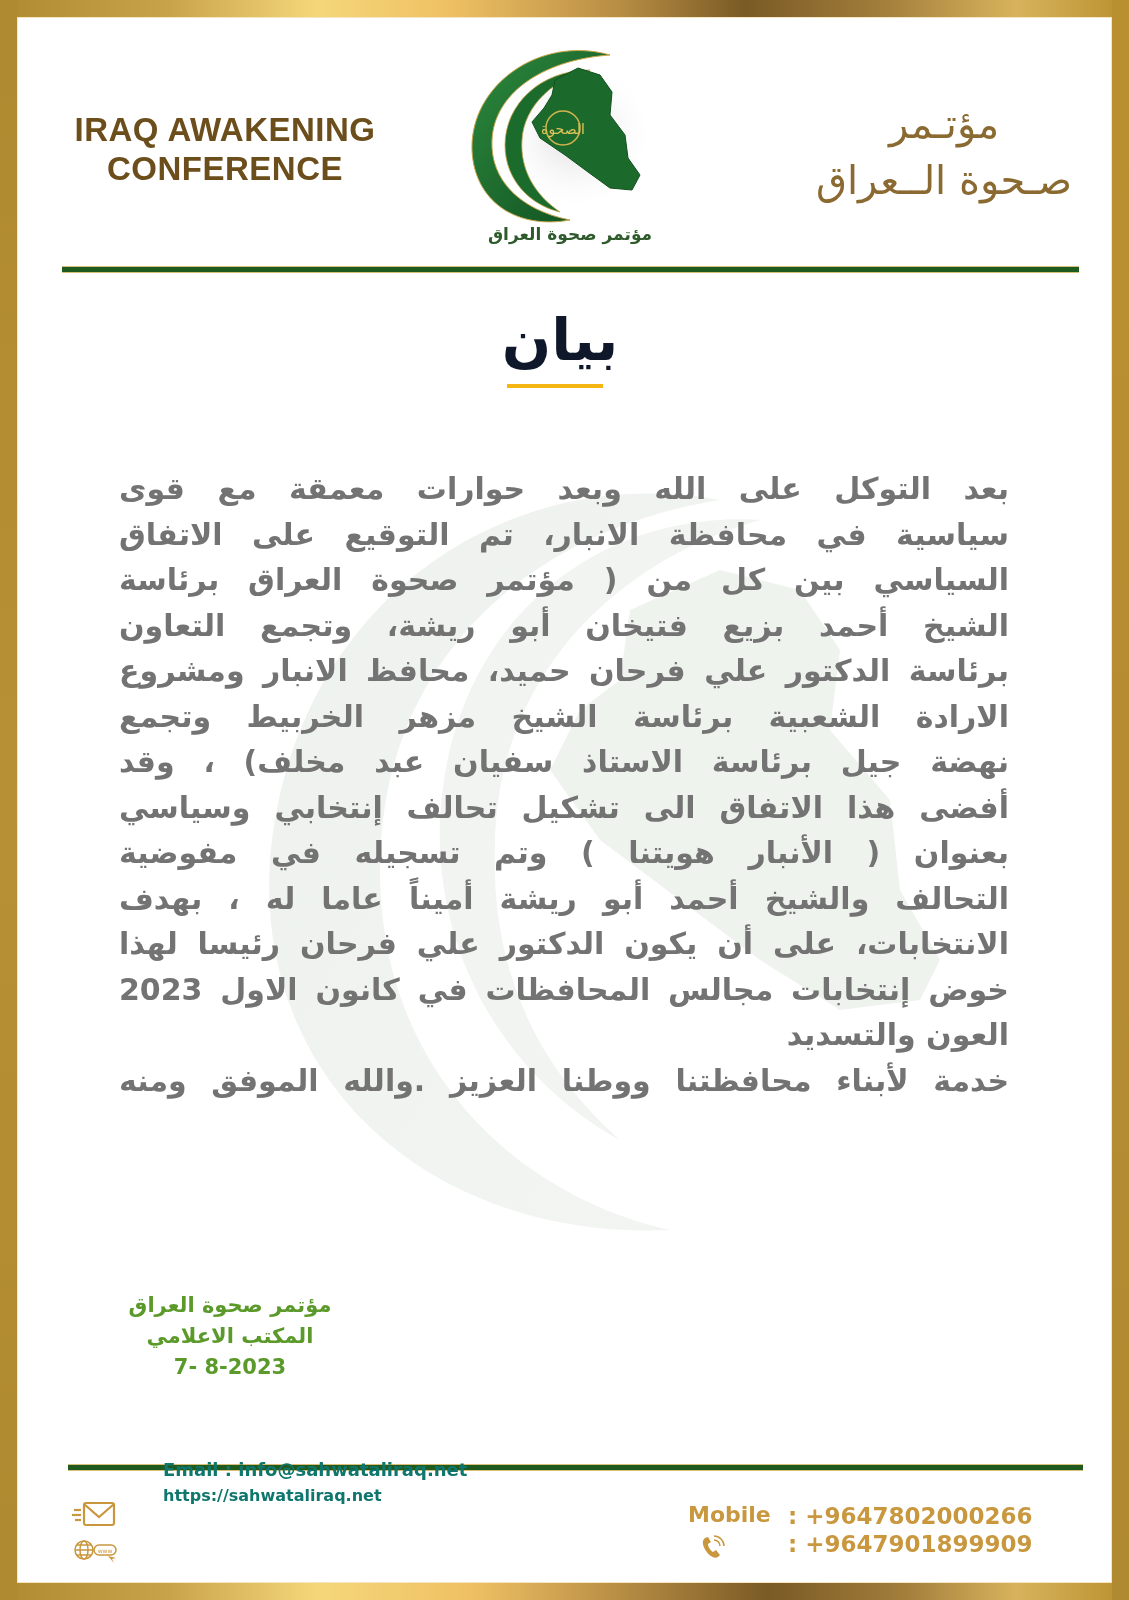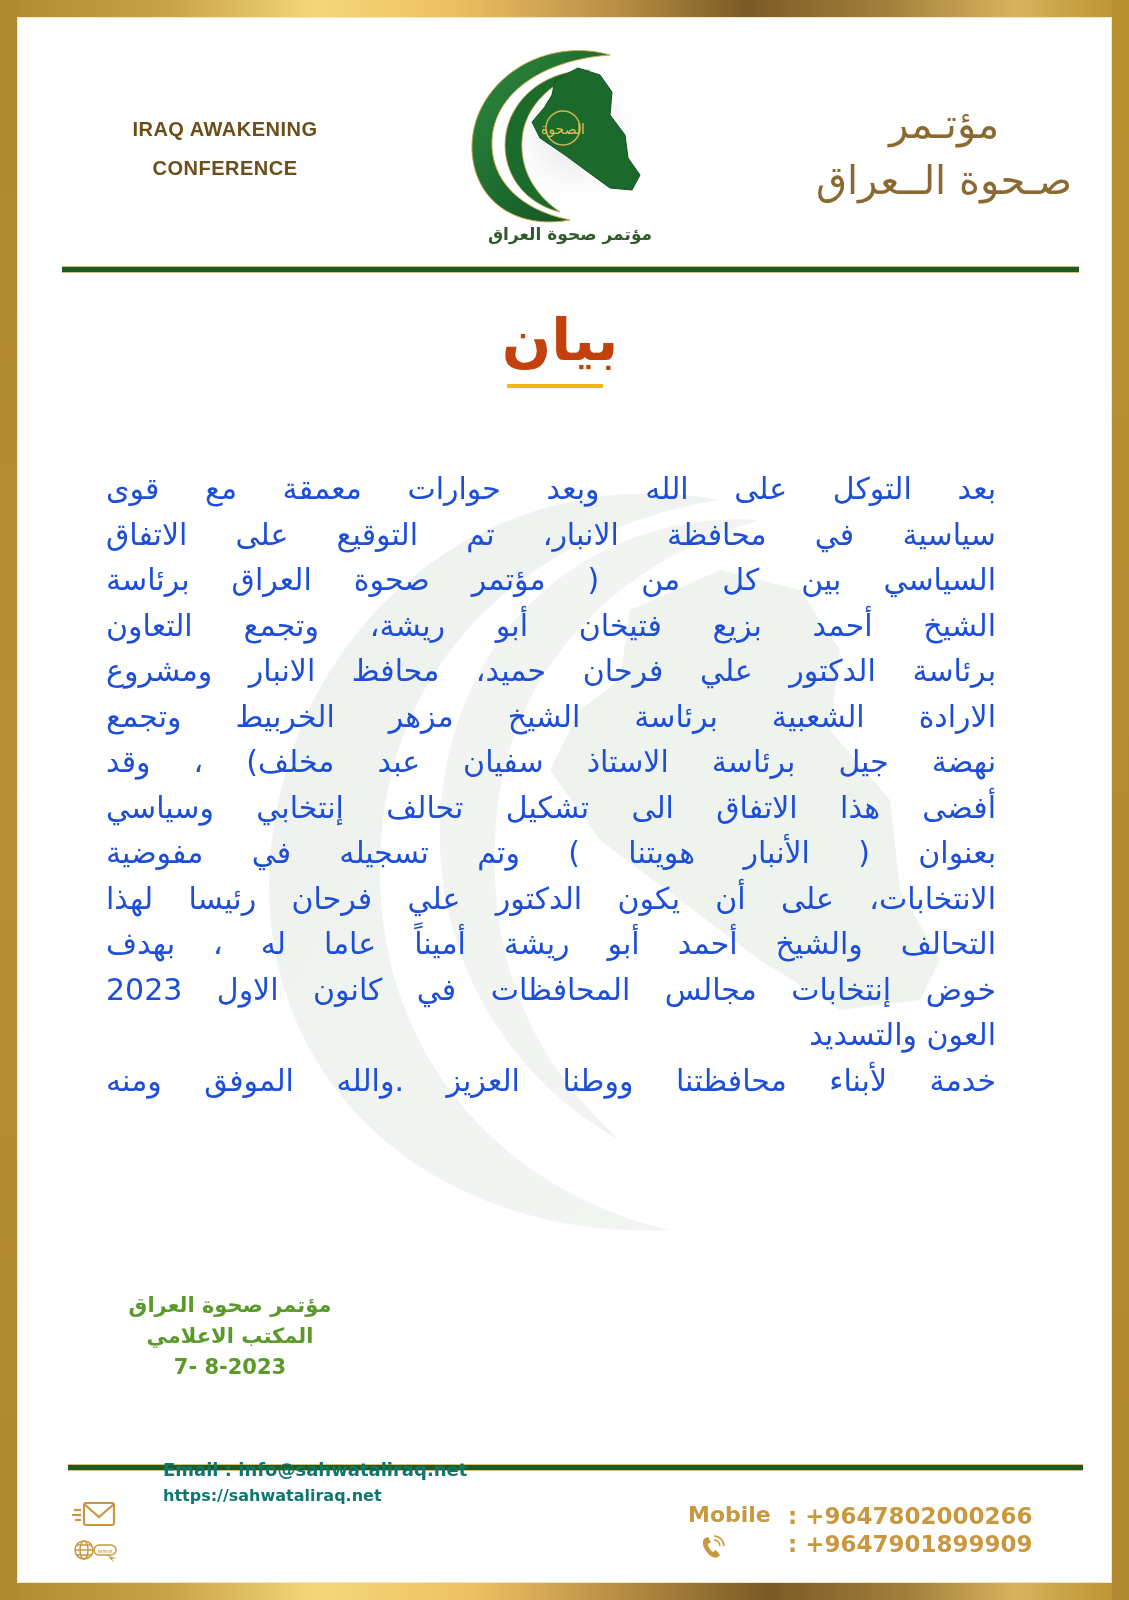--- a/index.html
+++ b/index.html
@@ -28,21 +28,21 @@
   .inner-line {
     position: absolute; left: 17px; top: 17px; width: 1095px; height: 1566px;
     box-shadow: inset 0 0 0 1px #f3e6c0;
     pointer-events: none;
   }
 
   
   .en-title {
     position: absolute; left: 60px; top: 110px; width: 330px;
     text-align: center; color: #6b4e1b; font-family: "Liberation Sans", sans-serif;
-    font-weight: bold; font-size: 20px; line-height: 39px; letter-spacing: 0.5px;
+    font-weight: bold; font-size: 33px; line-height: 39px; letter-spacing: 0.5px;
   }
   .ar-title {
     position: absolute; left: 784px; top: 96px; width: 320px;
     text-align: center; color: #8b6a32; font-family: "DejaVu Sans", sans-serif;
     font-size: 40px; line-height: 56px; direction: rtl;
   }
   .logo {
     position: absolute; left: 460px; top: 40px; width: 220px; height: 230px;
   }
   .logo-caption {
@@ -54,35 +54,35 @@
     position: absolute; height: 5px;
     background: #1f5a1f;
     border-top: 1px solid #d8c07a; border-bottom: 1px solid #d8c07a;
   }
   .divider.top { left: 62px; top: 266px; width: 1017px; }
   .divider.bottom { left: 68px; top: 1464px; width: 1015px; }
 
   
   .heading {
     position: absolute; left: 440px; top: 300px; width: 240px;
-    text-align: center; color: #c2410c; font-size: 58px; font-weight: bold;
+    text-align: center; color: #0f172a; font-size: 58px; font-weight: bold;
     direction: rtl; line-height: 80px;
   }
   .heading-underline {
     position: absolute; left: 507px; top: 384px; width: 96px; height: 4px; background: #f5b613;
   }
 
   
   .watermark { position: absolute; left: 200px; top: 440px; width: 800px; height: 820px; opacity: 1; }
 
   
   .body-text {
-    position: absolute; left: 106px; top: 466px; width: 890px;
+    position: absolute; left: 119px; top: 466px; width: 890px;
     direction: rtl; text-align: justify; text-align-last: right;
-    color: #1d4ed8; font-family: "DejaVu Sans", sans-serif; font-weight: normal;
+    color: #737373; font-family: "DejaVu Sans", sans-serif; font-weight: bold;
     font-size: 30px; line-height: 45.5px;
   }
   .body-line { display: block; text-align: justify; text-align-last: justify; white-space: nowrap; }
   .body-line.last { text-align-last: right; }
 
   
   .signature {
     position: absolute; left: 100px; top: 1290px; width: 260px;
     text-align: center; color: #5b9a2a; font-weight: bold; font-size: 21px; line-height: 31px;
     direction: rtl;
@@ -170,22 +170,22 @@
 <div class="body-text">
   <span class="body-line">بعد التوكل على الله وبعد حوارات معمقة مع قوى</span>
   <span class="body-line">سياسية في محافظة الانبار، تم التوقيع على الاتفاق</span>
   <span class="body-line">السياسي بين  كل من ( مؤتمر صحوة العراق برئاسة</span>
   <span class="body-line">الشيخ أحمد بزيع فتيخان أبو ريشة، وتجمع التعاون</span>
   <span class="body-line">برئاسة الدكتور علي فرحان حميد، محافظ الانبار ومشروع</span>
   <span class="body-line">الارادة الشعبية برئاسة الشيخ مزهر الخربيط وتجمع</span>
   <span class="body-line">نهضة جيل برئاسة الاستاذ سفيان عبد مخلف) ، وقد</span>
   <span class="body-line">أفضى هذا الاتفاق الى تشكيل تحالف إنتخابي وسياسي</span>
   <span class="body-line">بعنوان ( الأنبار هويتنا ) وتم تسجيله في مفوضية</span>
+  <span class="body-line">التحالف والشيخ أحمد أبو ريشة أميناً عاما له ، بهدف</span>
   <span class="body-line">الانتخابات، على أن يكون الدكتور علي فرحان رئيسا لهذا</span>
-  <span class="body-line">التحالف والشيخ أحمد أبو ريشة أميناً عاما له ، بهدف</span>
   <span class="body-line">خوض إنتخابات مجالس المحافظات في كانون الاول 2023</span>
   <span class="body-line last">العون والتسديد</span>
   <span class="body-line">خدمة لأبناء محافظتنا ووطنا العزيز .والله الموفق ومنه</span>
 </div>
 
 <div class="signature">
   <div>مؤتمر صحوة العراق</div>
   <div>المكتب الاعلامي</div>
   <div class="date">7- 8-2023</div>
 </div>

